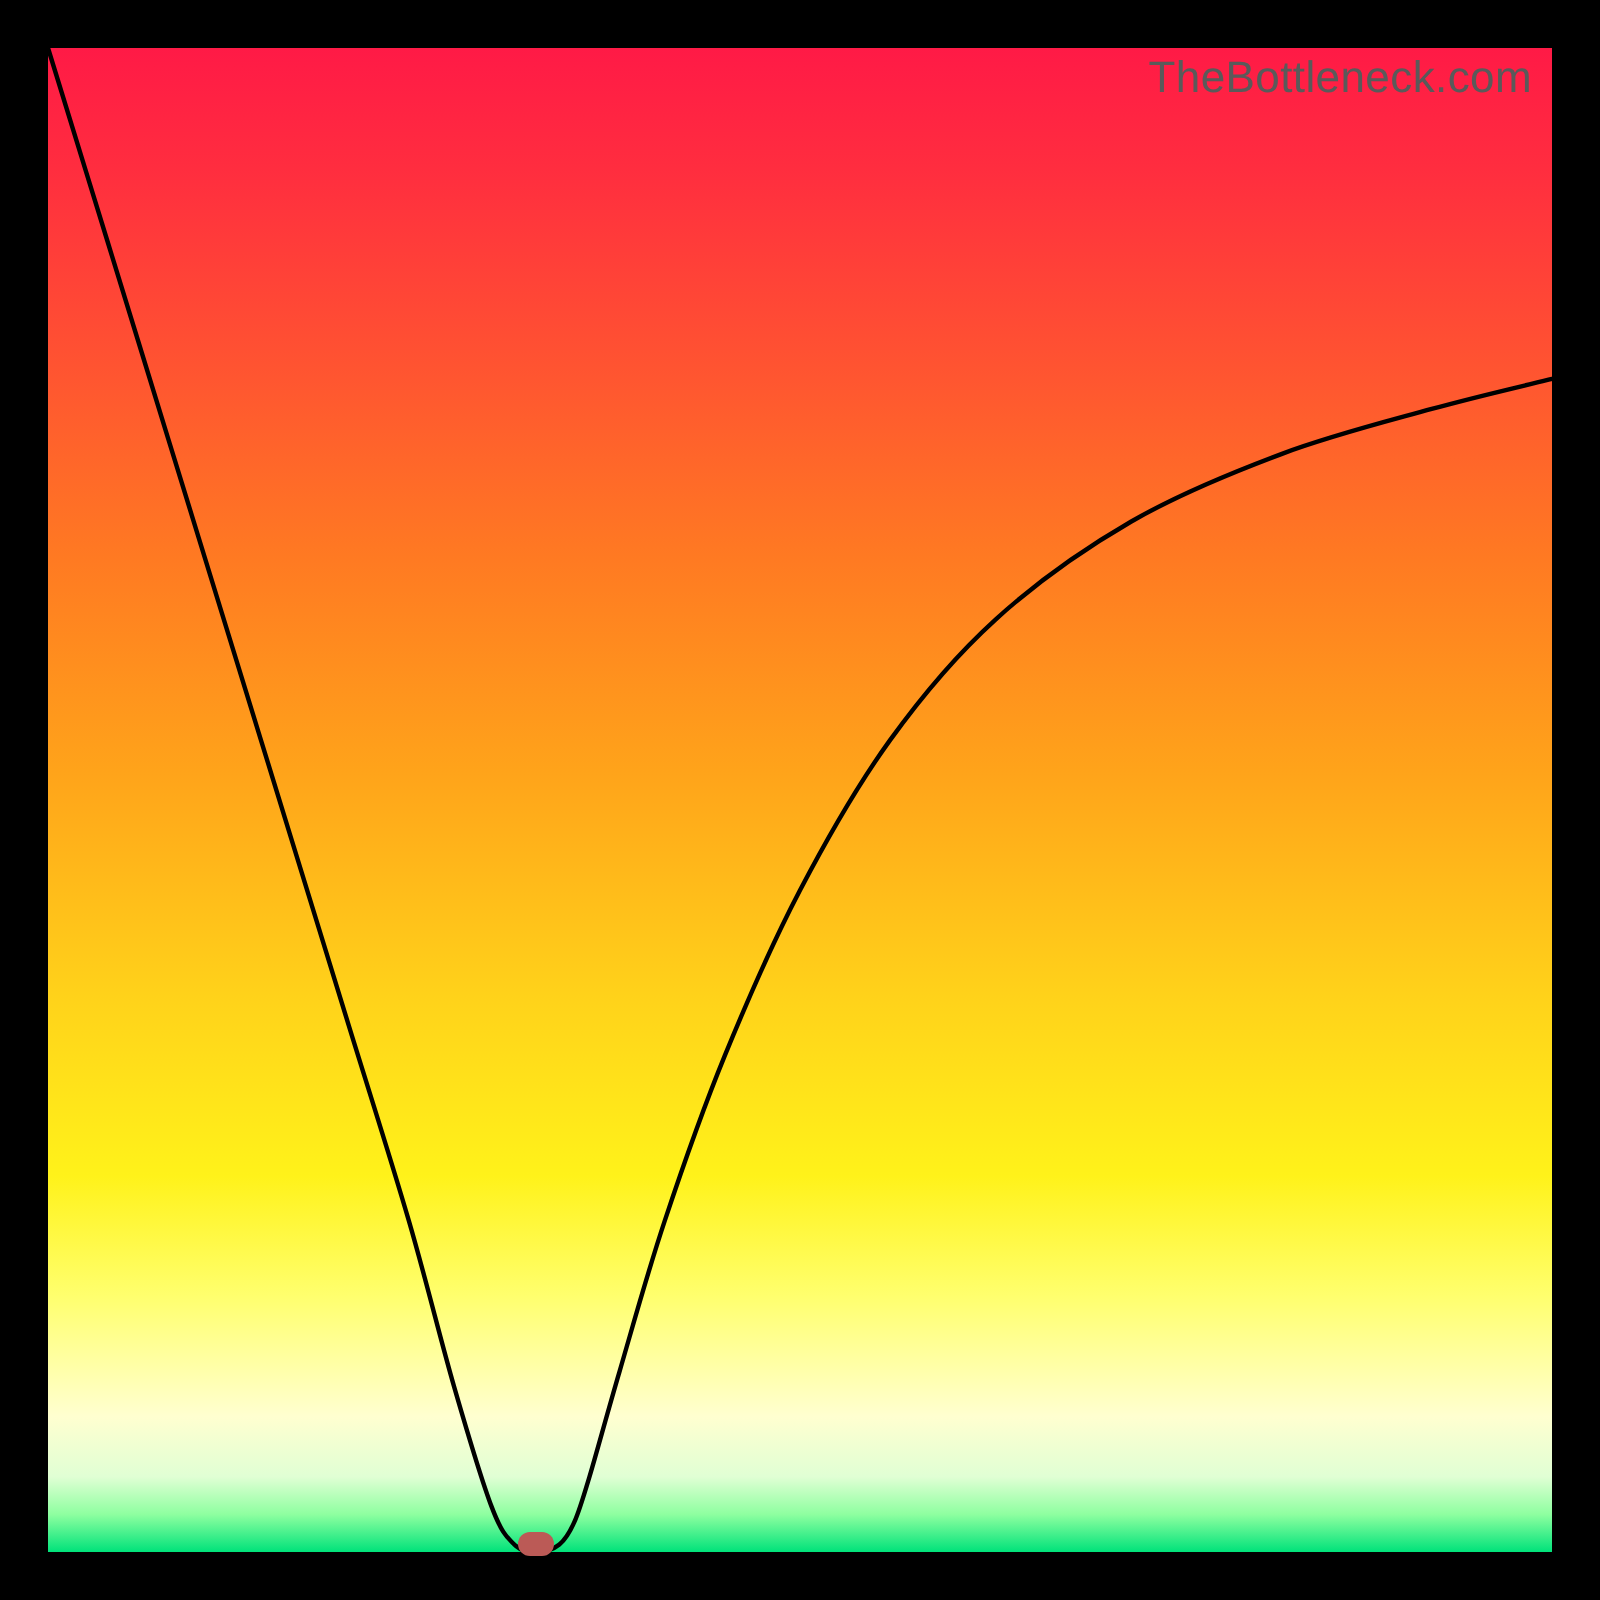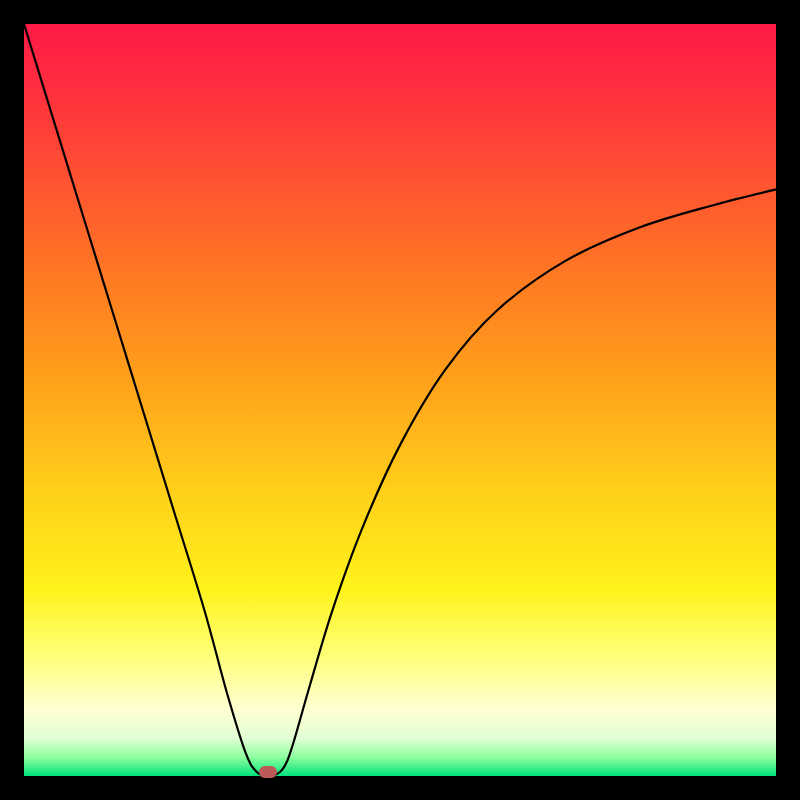--- a/index.html
+++ b/index.html
@@ -55,18 +55,19 @@
     height: 12px;
     background: #bb5a56;
     border-radius: 6px;
   }
 </style>
 </head>
 <body>
 
 <div class="frame">
   <div class="plot-area">
+    <div class="watermark">TheBottleneck.com</div>
     <svg class="curve" viewBox="0 0 752 752" preserveAspectRatio="none">
       <path id="curve-path" fill="none" stroke="#000000" stroke-width="2.2" stroke-linejoin="round" stroke-linecap="round" d="M 0.00 0.00 C 5.01 16.29, 20.05 65.17, 30.08 97.76 C 40.11 130.35, 50.13 162.93, 60.16 195.52 C 70.19 228.11, 80.21 260.69, 90.24 293.28 C 100.27 325.87, 110.29 358.45, 120.32 391.04 C 130.35 423.63, 140.37 456.21, 150.40 488.80 C 160.43 521.39, 171.71 556.48, 180.48 586.56 C 189.25 616.64, 196.15 645.47, 203.04 669.28 C 209.93 693.09, 216.83 716.28, 221.84 729.44 C 226.85 742.60, 229.36 744.48, 233.12 748.24 C 236.88 752.00, 240.64 752.00, 244.40 752.00 C 248.16 752.00, 252.55 750.75, 255.68 748.24 C 258.81 745.73, 260.69 742.60, 263.20 736.96 C 265.71 731.32, 266.96 726.93, 270.72 714.40 C 274.48 701.87, 279.49 683.07, 285.76 661.76 C 292.03 640.45, 299.55 612.88, 308.32 586.56 C 317.09 560.24, 327.12 531.41, 338.40 503.84 C 349.68 476.27, 362.21 447.44, 376.00 421.12 C 389.79 394.80, 404.83 368.48, 421.12 345.92 C 437.41 323.36, 453.71 303.93, 473.76 285.76 C 493.81 267.59, 517.63 250.67, 541.44 236.88 C 565.25 223.09, 591.57 212.44, 616.64 203.04 C 641.71 193.64, 669.28 186.75, 691.84 180.48 C 714.40 174.21, 741.97 167.95, 752.00 165.44"></path>
     </svg>
     <div id="min-marker" class="marker" style="left: 235.4px; top: 742px; background: rgb(187, 90, 86);"></div>
   </div>
 </div>
 
 </body></html>

